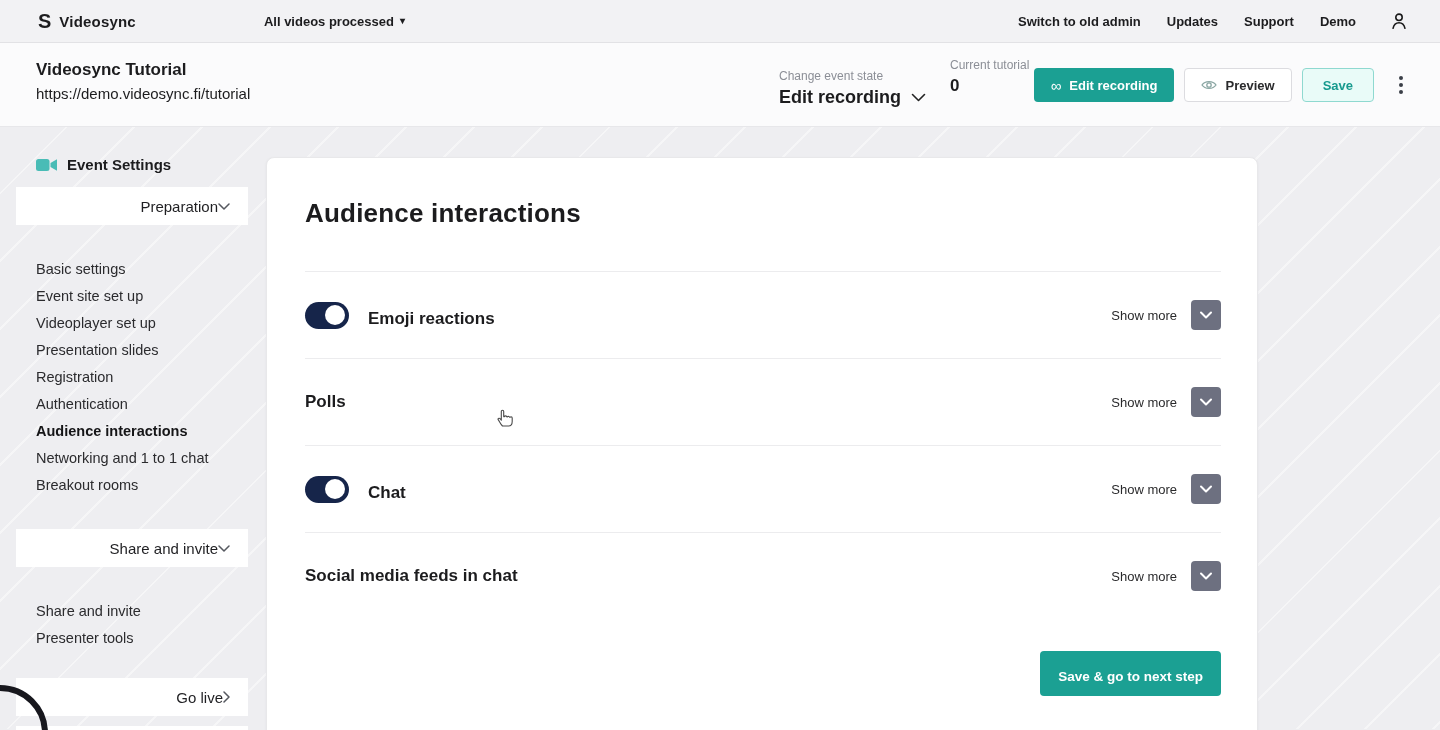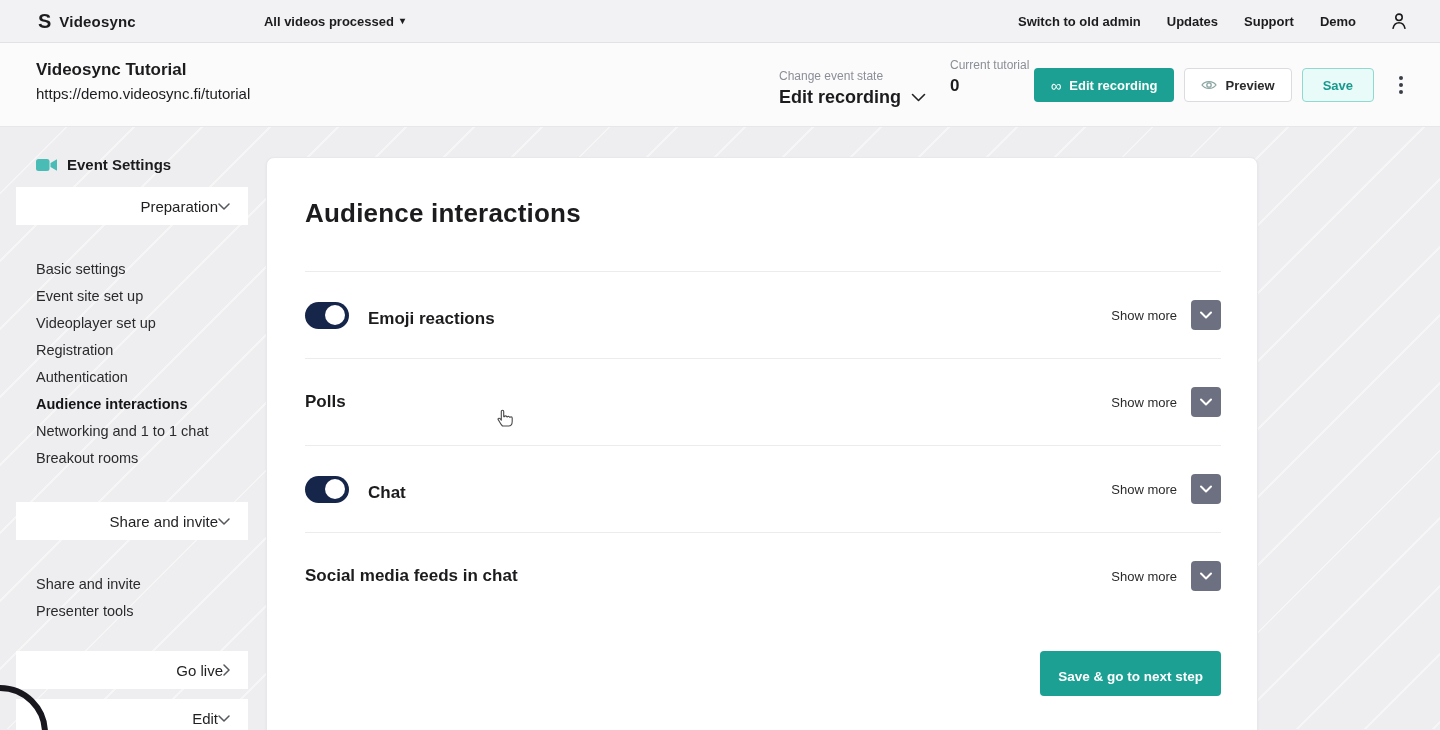--- a/index.html
+++ b/index.html
@@ -170,20 +170,21 @@
       <div class="sb-section">
         <span class="sb-section-label">Preparation</span>
         <svg class="chev" width="12" height="7" viewBox="0 0 12 7" fill="none" stroke="#55585f" stroke-width="1.5" stroke-linecap="round" stroke-linejoin="round">
             <path d="M1 1 L6 6 L11 1"></path>
           </svg>
       </div>
       <div class="sb-items">
         <div class="sb-item">Basic settings</div>
         <div class="sb-item">Event site set up</div>
         <div class="sb-item">Videoplayer set up</div>
+        <div class="sb-item">Presentation slides</div>
         <div class="sb-item">Registration</div>
         <div class="sb-item">Authentication</div>
         <div class="sb-item active">Audience interactions</div>
         <div class="sb-item">Networking and 1 to 1 chat</div>
         <div class="sb-item">Breakout rooms</div>
       </div>
 
       <div class="sb-section mt-23">
         <span class="sb-section-label">Share and invite</span>
         <svg class="chev" width="12" height="7" viewBox="0 0 12 7" fill="none" stroke="#55585f" stroke-width="1.5" stroke-linecap="round" stroke-linejoin="round">

